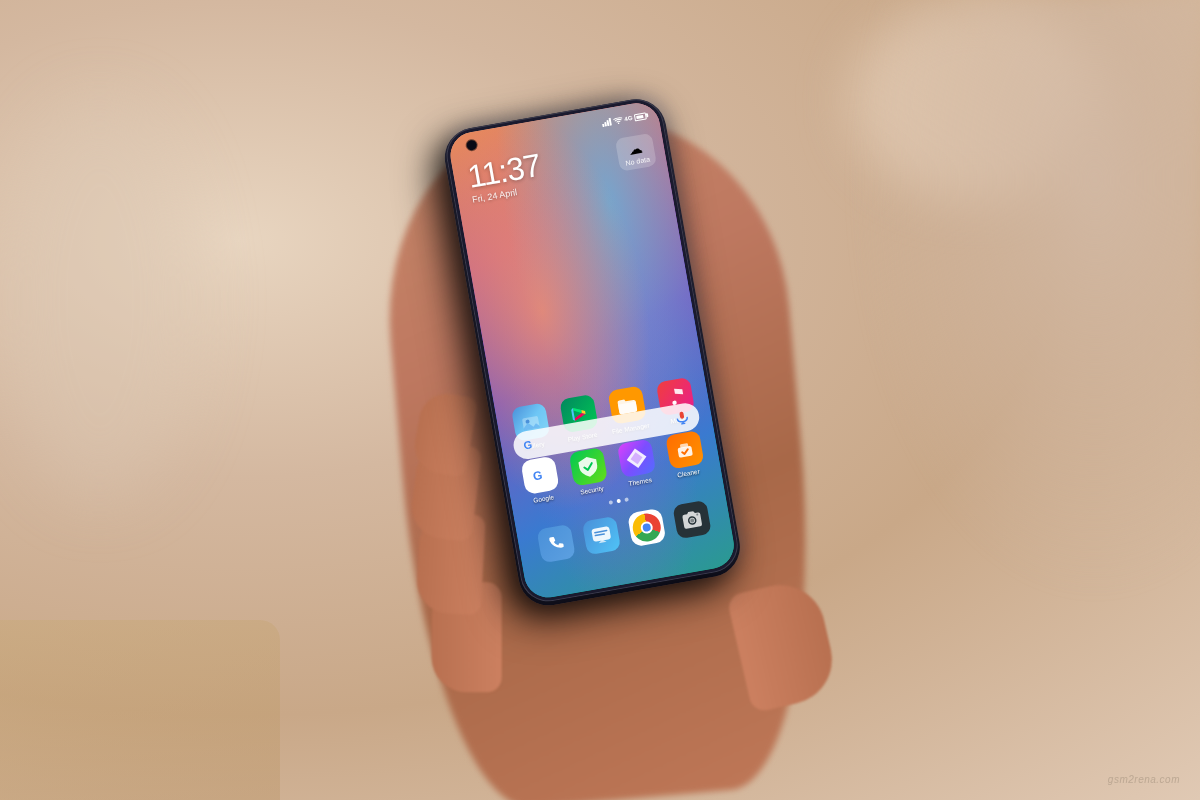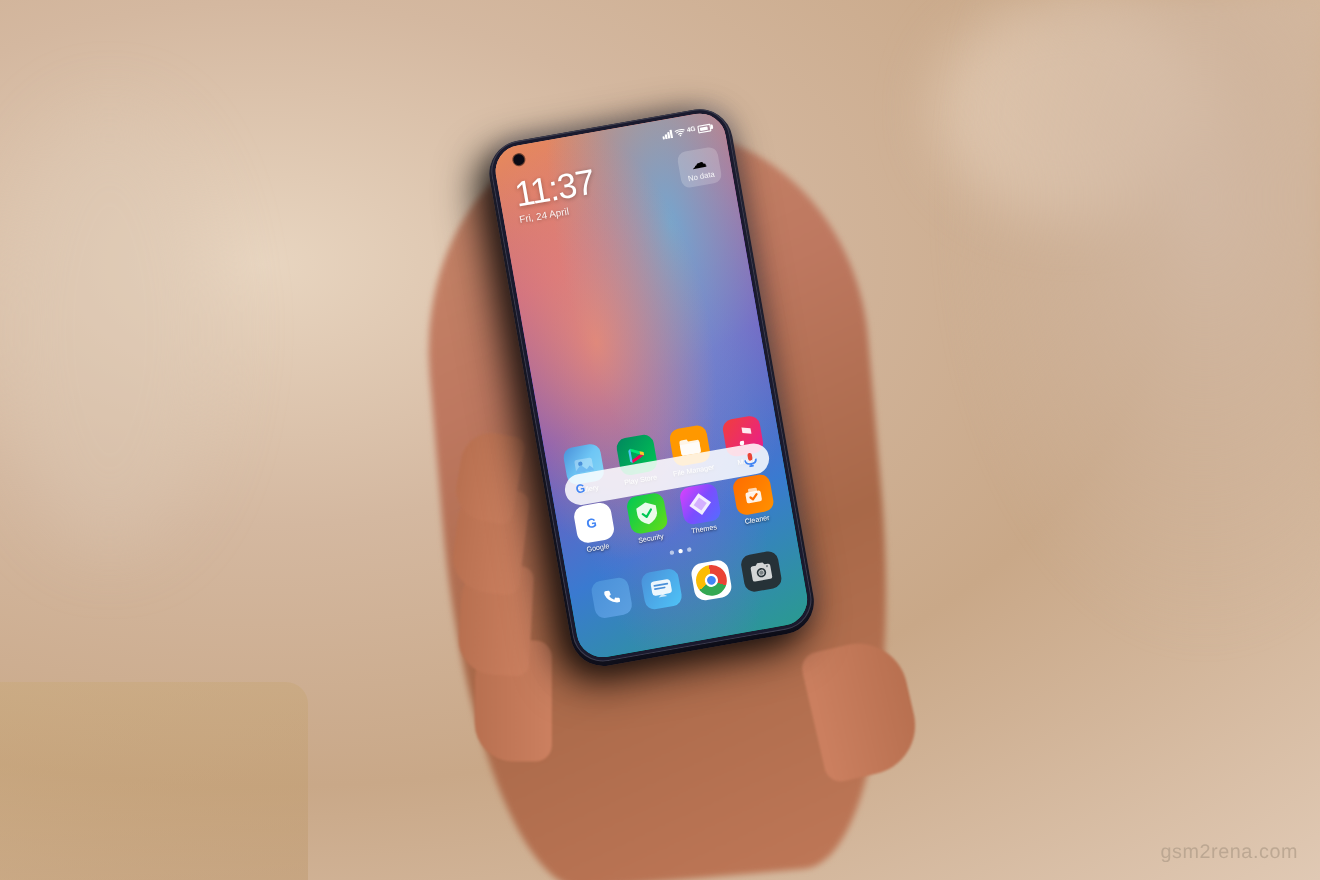--- a/index.html
+++ b/index.html
@@ -233,22 +233,23 @@
       display: flex;
       justify-content: space-around;
       padding: 4px 6px;
     }
 
     
     .watermark {
       position: absolute;
       bottom: 15px;
       right: 20px;
-      font-size: 18px;
+      font-size: 10px;
       color: rgba(180,160,140,0.8);
+      font-style: italic;
       z-index: 5;
       letter-spacing: 0.5px;
     }
 
     
     .chrome-outer {
       width: 28px;
       height: 28px;
       border-radius: 50%;
       background: conic-gradient(#ea4335 0deg 120deg, #34a853 120deg 240deg, #fbbc04 240deg 360deg);

